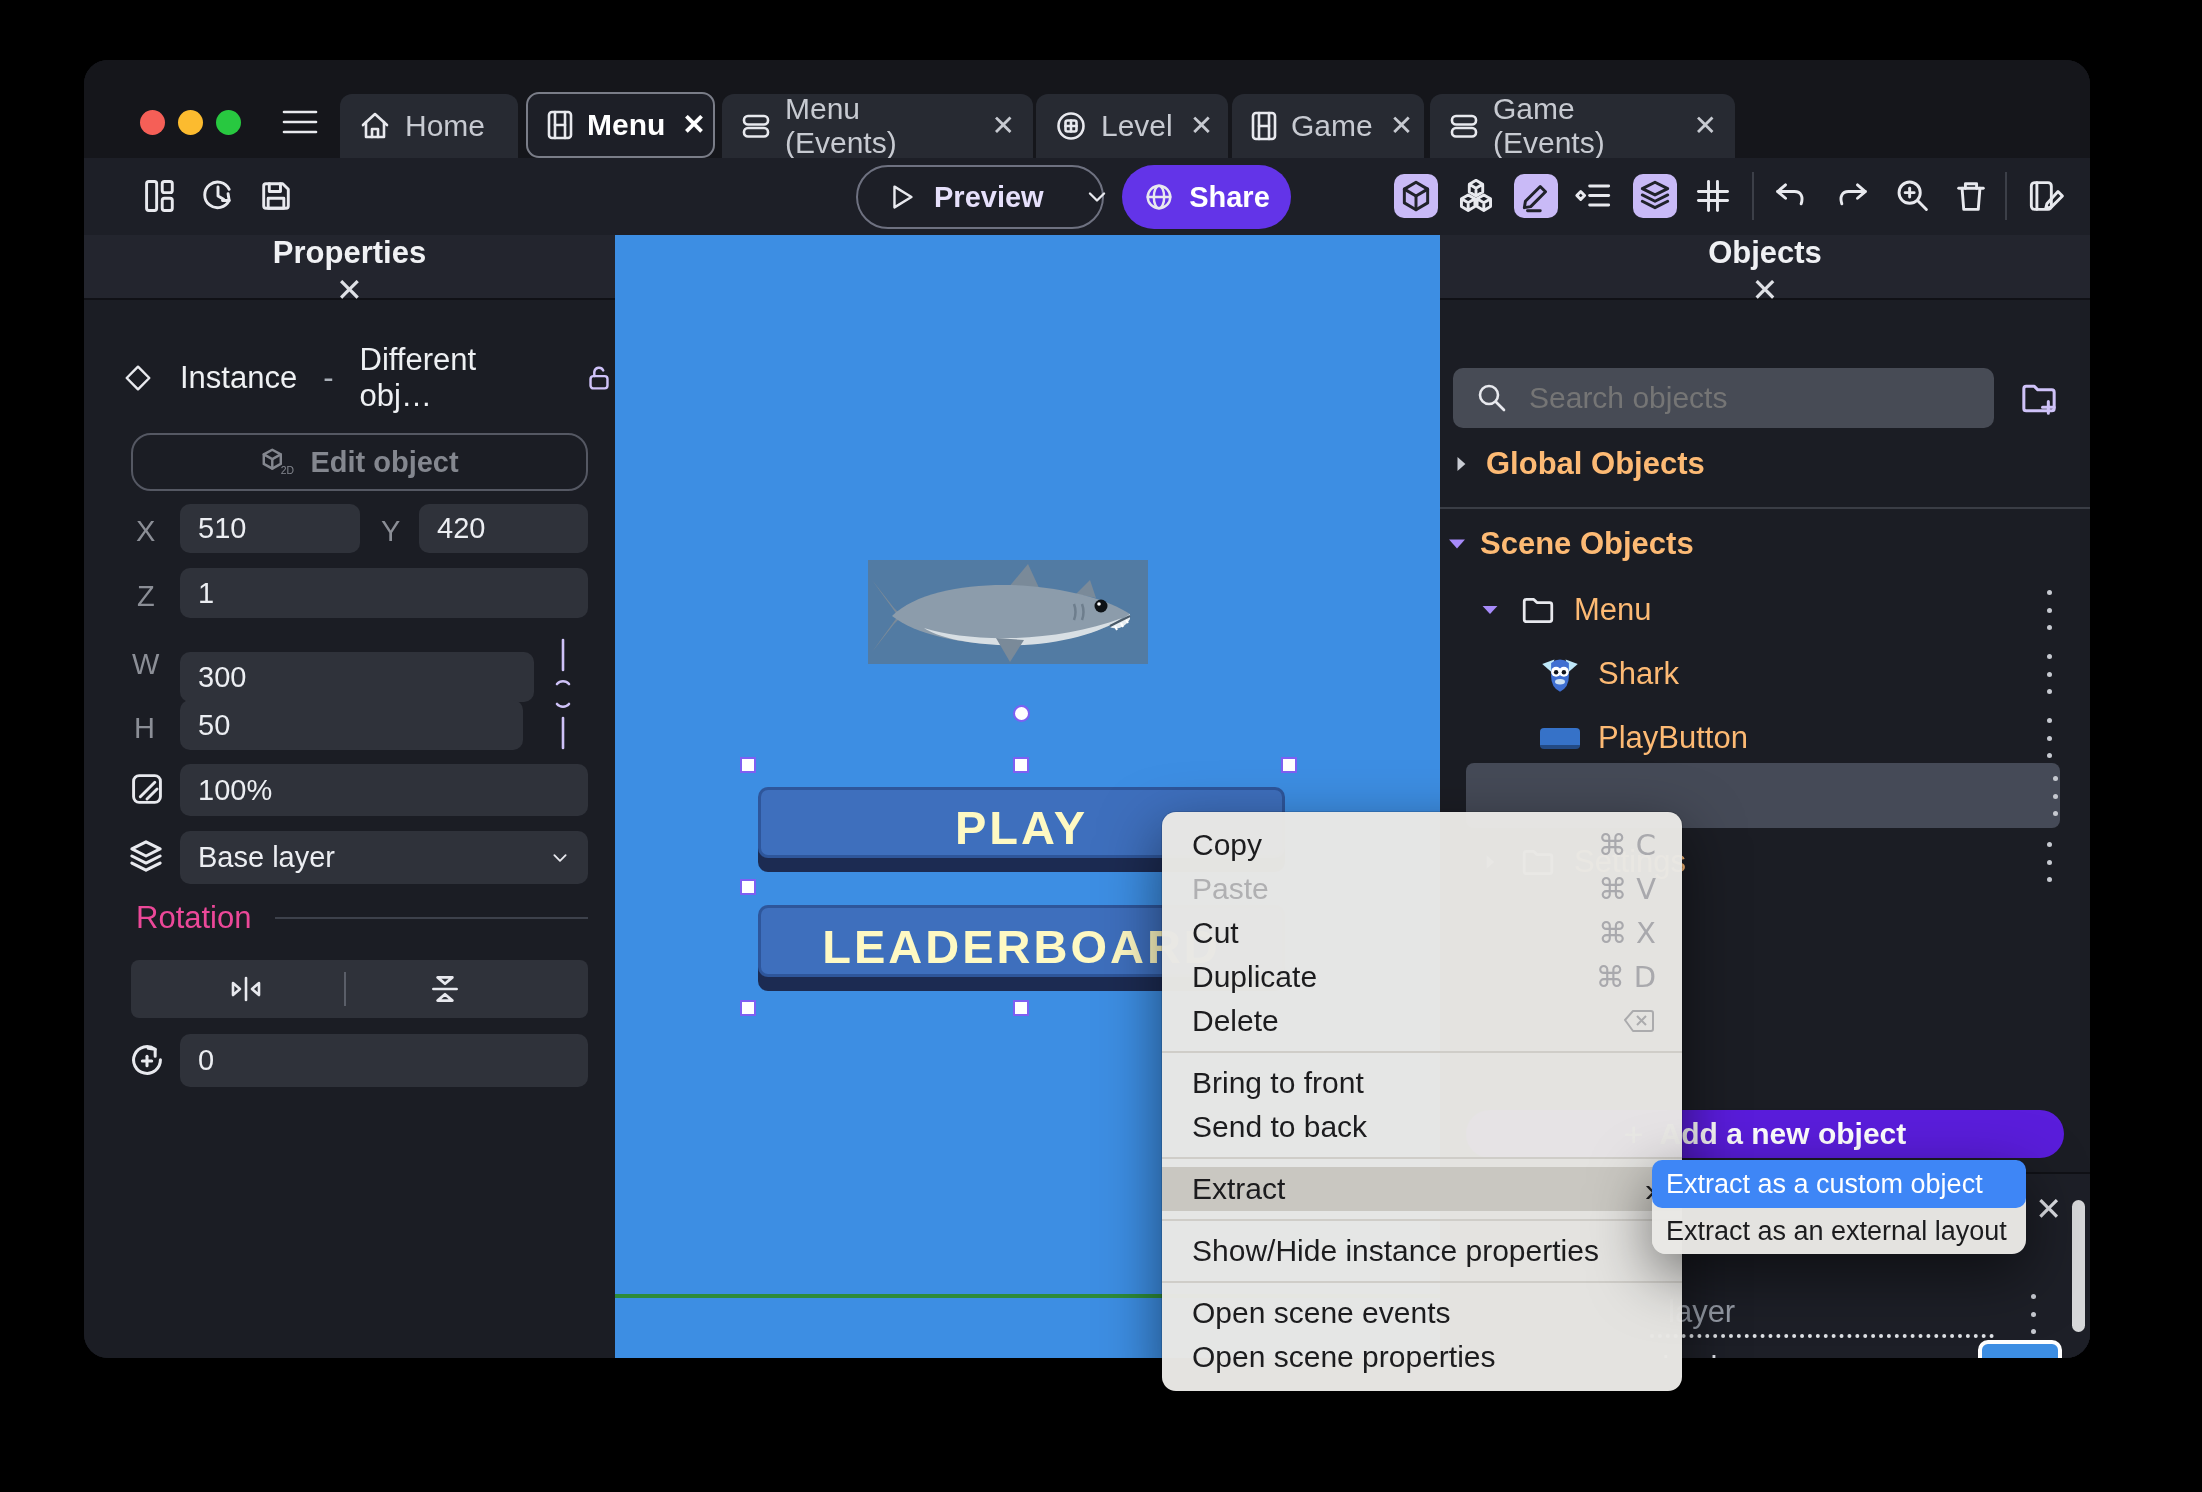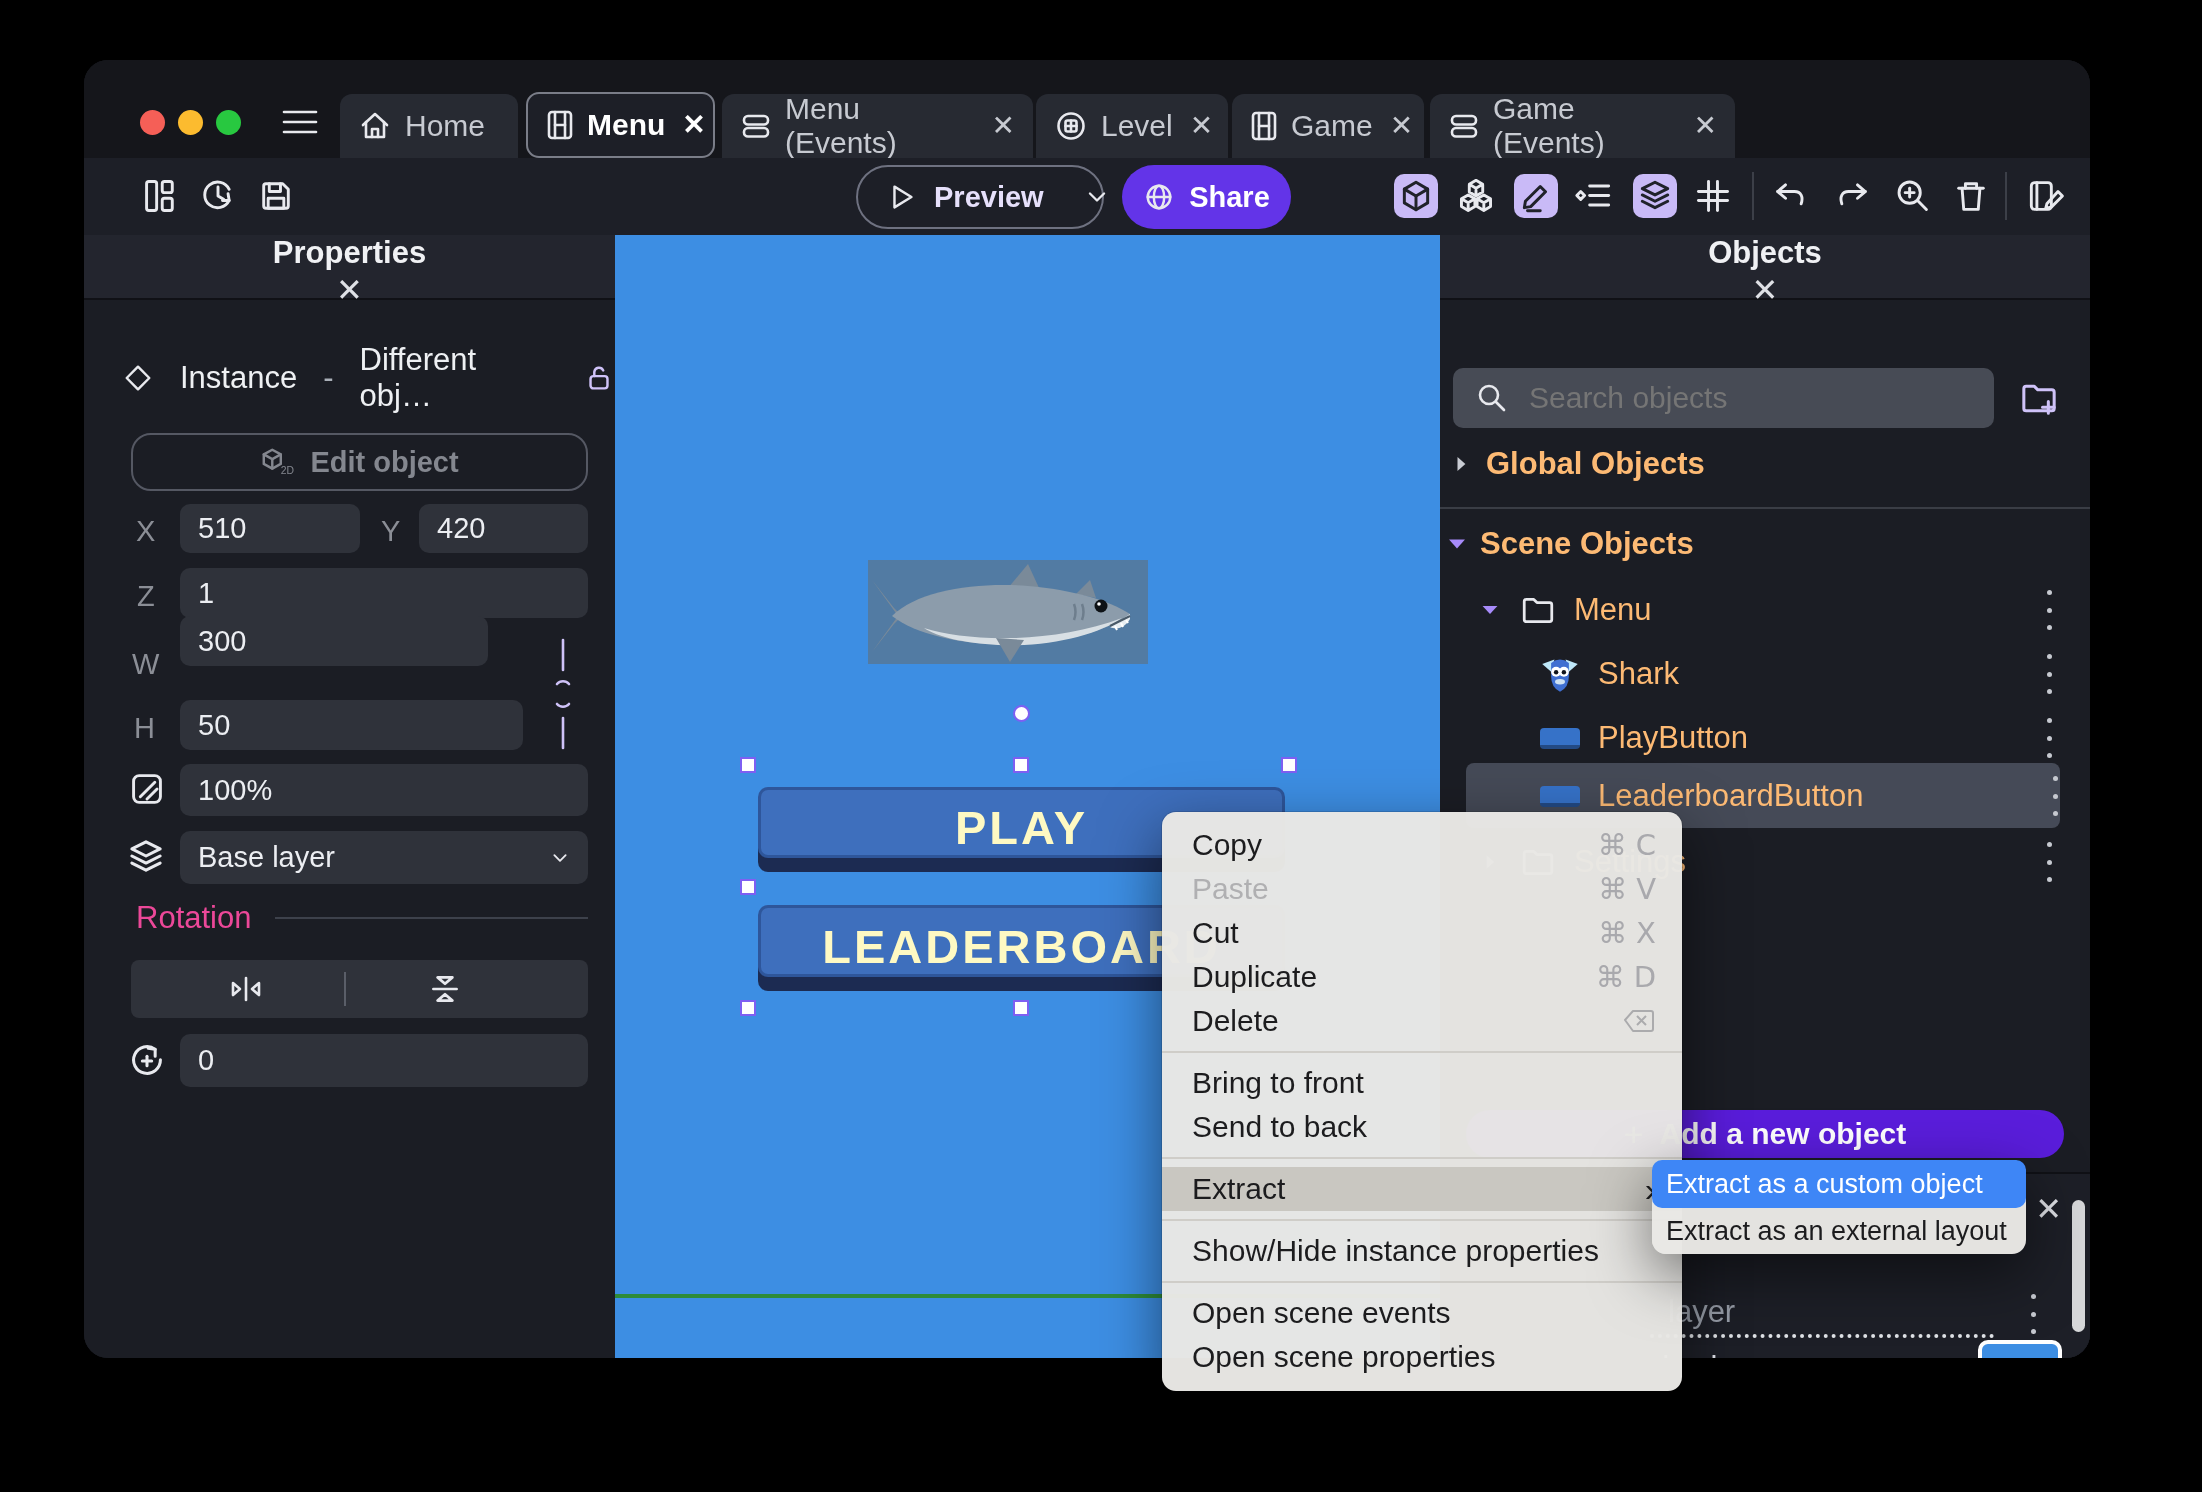--- a/index.html
+++ b/index.html
@@ -350,21 +350,21 @@
 
       <span class="abs plabel" style="left:52px;top:215px;">X</span>
       <input class="abs pin" style="left: 96px; top: 204px; width: 180px; height: 49px;" value="510">
       <span class="abs plabel" style="left:297px;top:215px;">Y</span>
       <input class="abs pin" style="left: 335px; top: 204px; width: 169px; height: 49px;" value="420">
 
       <span class="abs plabel" style="left:53px;top:280px;">Z</span>
       <input class="abs pin" style="left: 96px; top: 268px; width: 408px; height: 50px;" value="1">
 
       <span class="abs plabel" style="left:48px;top:348px;">W</span>
-      <input class="abs pin" style="left: 96px; top: 316px; width: 308px; height: 50px;" value="300">
+      <input class="abs pin" style="left: 96px; top: 352px; width: 354px; height: 50px;" value="300">
       <span class="abs plabel" style="left:50px;top:412px;">H</span>
       <input class="abs pin" style="left: 96px; top: 400px; width: 343px; height: 50px;" value="50">
 
       <div class="abs" style="left:462px;top:336px;">
         <svg width="34" height="116" viewBox="0 0 34 116">
             <g class="icp" stroke="#e9ebf2">
               <line x1="17" y1="4" x2="17" y2="34"></line>
               <path d="M11 48 a8 8 0 0 1 12 0 M11 68 a8 8 0 0 0 12 0"></path>
               <line x1="17" y1="82" x2="17" y2="112"></line>
             </g>
@@ -566,24 +566,20 @@
         <span class="thumb-btn"></span>
         <span style="margin-left:18px;">PlayButton</span>
       </div>
       <div class="kebab" style="left:604px;top:418px;">
           <i></i>
           <i></i>
           <i></i>
         </div>
 
       <div class="abs" style="left:26px;top:463px;width:594px;height:65px;background:#454a57;border-radius:8px;">
-        <div class="trow" style="left:74px;top:7px;height:52px;">
-          <span class="thumb-btn"></span>
-          <span style="margin-left:18px;">LeaderboardButton</span>
-        </div>
         <div class="kebab" style="left:584px;top:13px;">
             <i></i>
             <i></i>
             <i></i>
           </div>
       </div>
 
       <div class="trow" style="left:36px;top:538px;height:48px;">
         <span>
             <svg width="28" height="28" viewBox="0 0 34 34">

